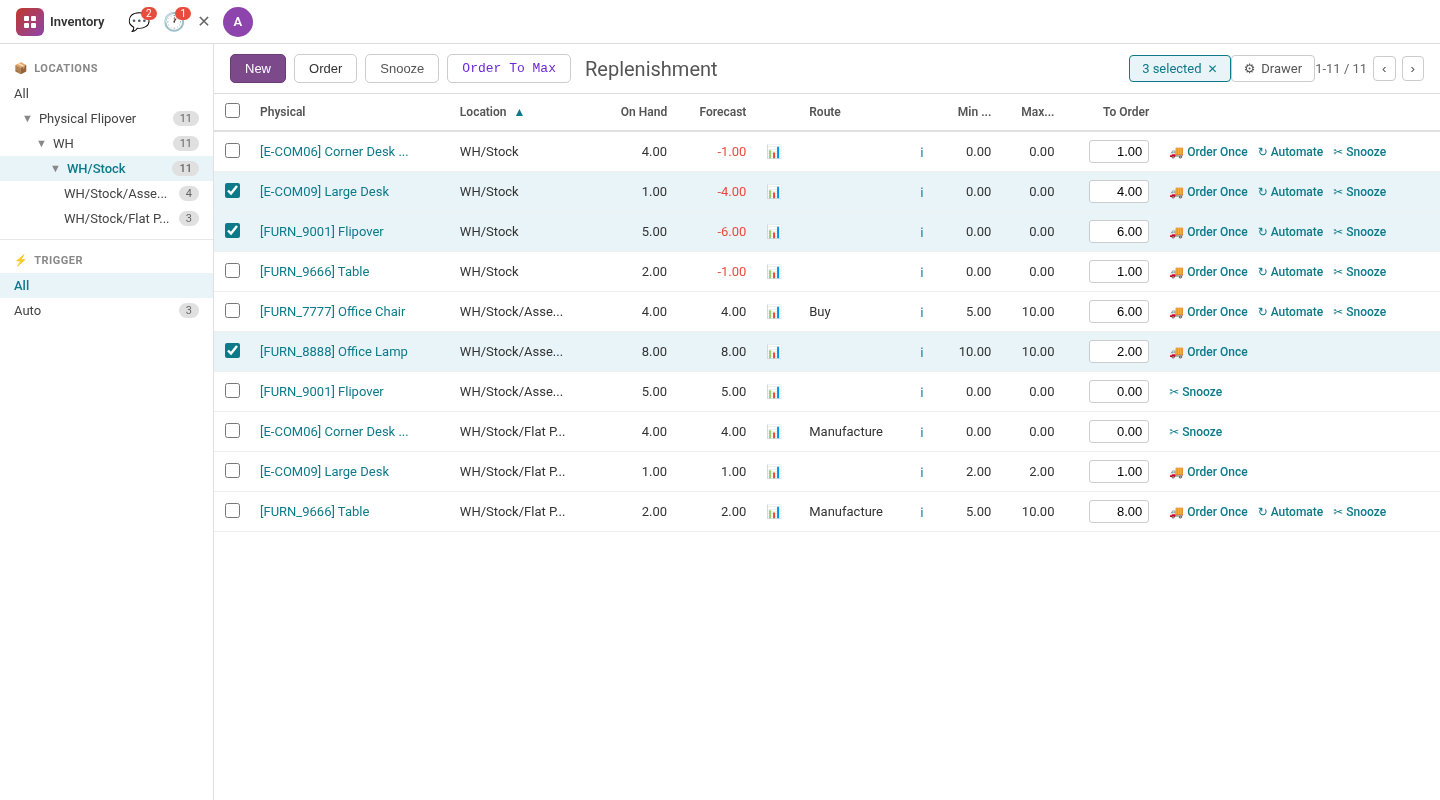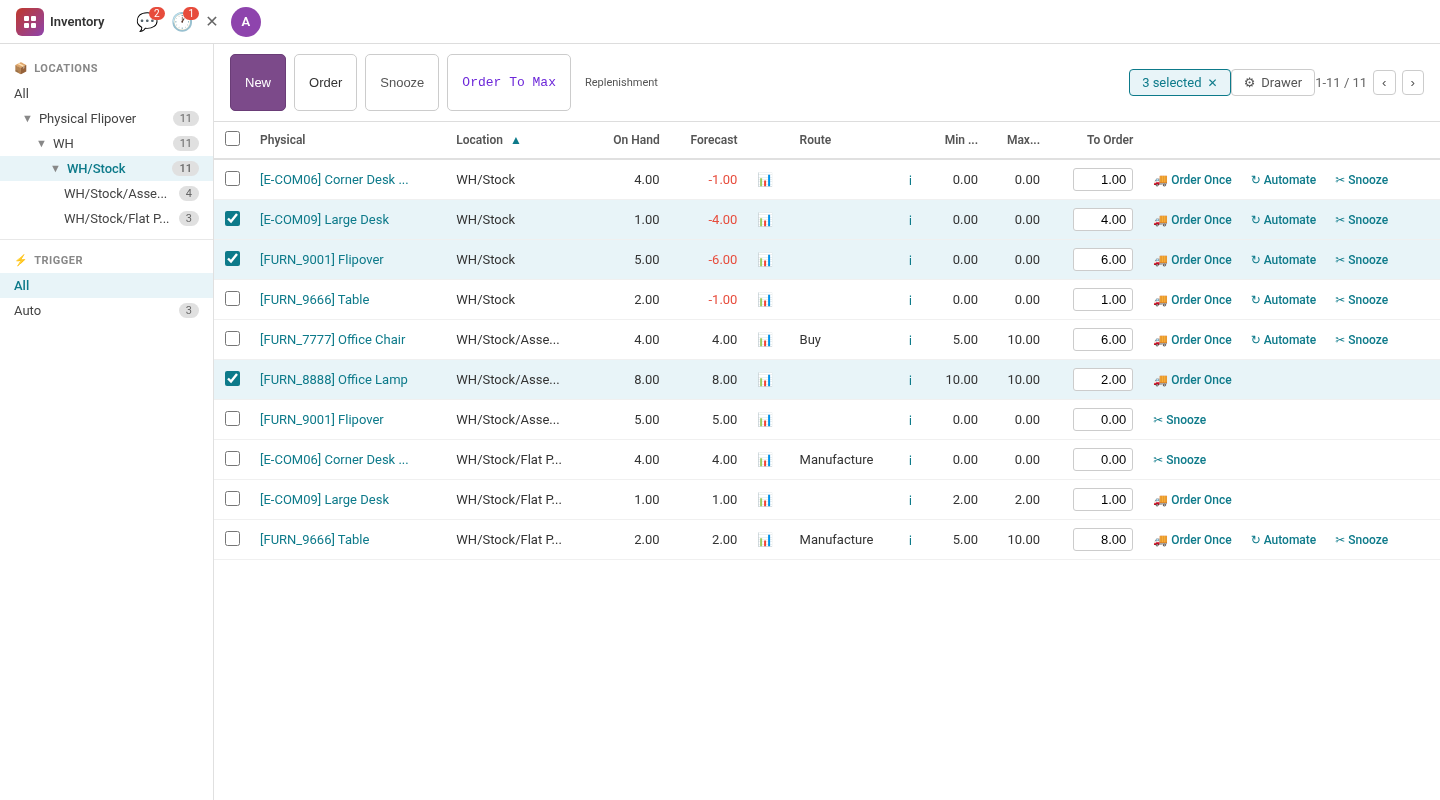--- a/index.html
+++ b/index.html
@@ -13,21 +13,21 @@
       align-items: center;
       padding: 0 16px;
       height: 44px;
     }
     .nav-brand {
       display: flex;
       align-items: center;
       gap: 6px;
       font-weight: 600;
       color: #333;
-      margin-right: 32px;
+      margin-right: 24px;
     }
     .nav-brand-icon {
       width: 28px;
       height: 28px;
       background: linear-gradient(135deg, #c0392b, #8e44ad);
       border-radius: 6px;
       display: flex;
       align-items: center;
       justify-content: center;
     }
@@ -154,21 +154,21 @@
     
     .toolbar {
       background: #fff;
       border-bottom: 1px solid #ddd;
       padding: 10px 16px;
       display: flex;
       align-items: center;
       gap: 8px;
     }
     .btn {
-      padding: 20px 14px;
+      padding: 6px 14px;
       border-radius: 5px;
       border: 1px solid transparent;
       cursor: pointer;
       font-size: 13px;
       font-weight: 500;
     }
     .btn-primary {
       background: #7c4a8a;
       color: #fff;
       border-color: #6a3d77;
@@ -184,21 +184,21 @@
       border-color: #ccc;
     }
     .btn-order-max {
       background: #fff;
       color: #6d28d9;
       border-color: #ccc;
       font-family: Liberation Mono, monospace;
     }
     .breadcrumb-title {
       color: #555;
-      font-size: 11px;
+      font-size: 20px;
       margin-left: 6px;
     }
     .toolbar-right {
       margin-left: auto;
       display: flex;
       align-items: center;
     }
     .selected-badge {
       background: #e8f4f8;
       color: #0d7a8a;
@@ -290,21 +290,21 @@
       font-size: 12px;
       display: inline-flex;
       align-items: center;
       gap: 3px;
       white-space: nowrap;
       font-weight: 500;
     }
     .action-links-cell {
       display: flex;
       align-items: center;
-      gap: 19px;
+      gap: 10px;
     }
     .to-order-input {
       width: 60px;
       border: 1px solid #ccc;
       border-radius: 3px;
       padding: 3px 6px;
       font-size: 13px;
       text-align: right;
     }
   </style>

